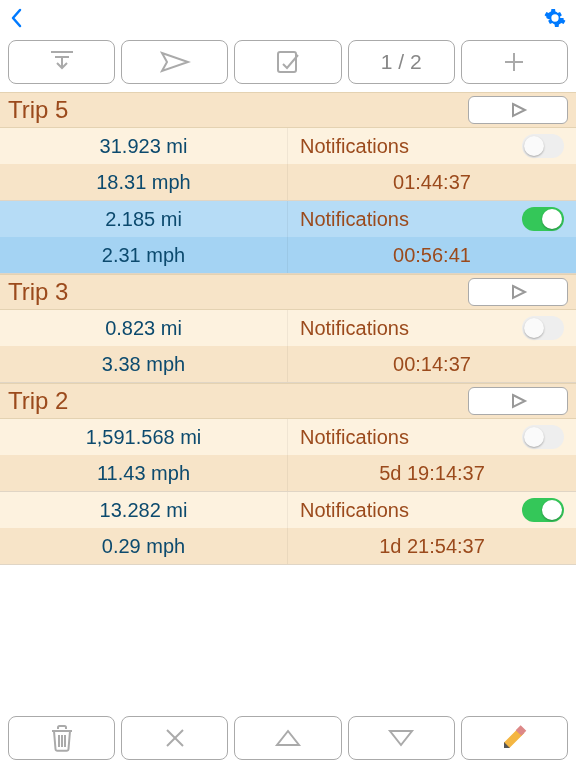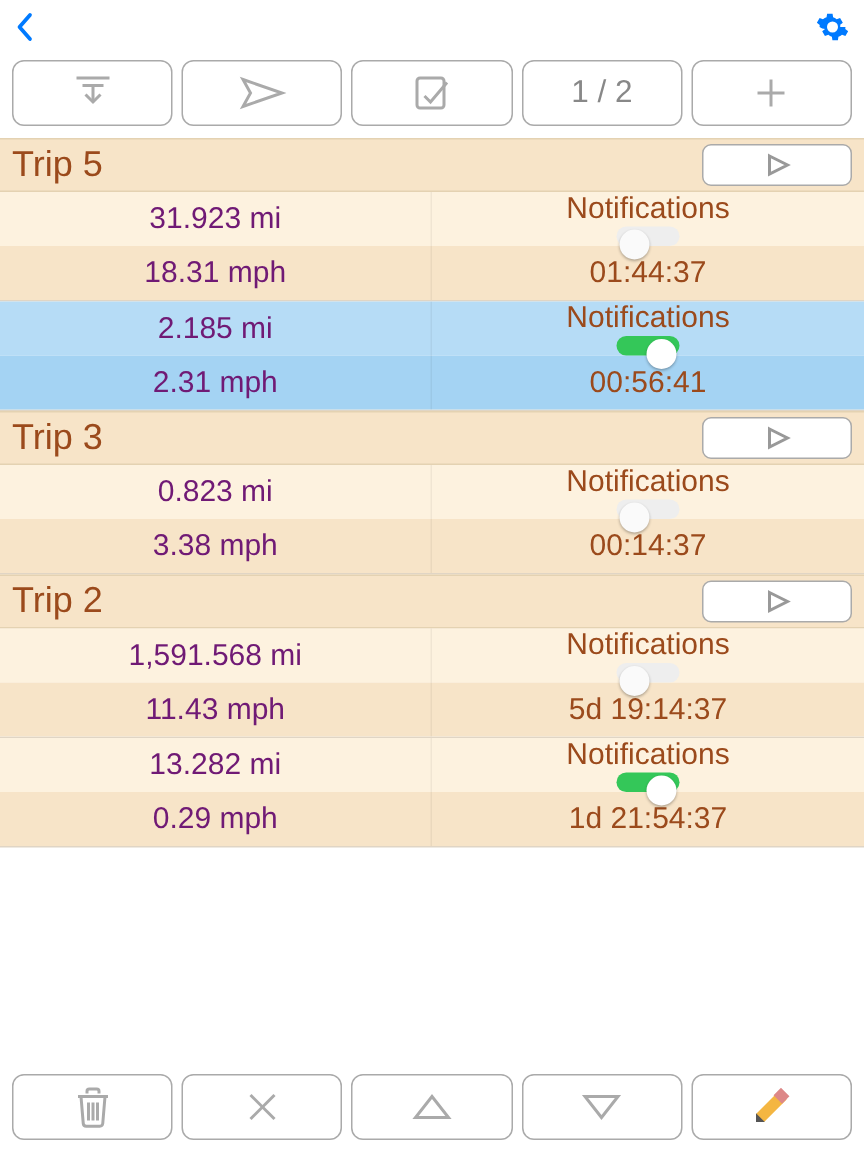--- a/index.html
+++ b/index.html
@@ -82,34 +82,33 @@
   .trip .bg2 { background: #f7e4c8; }
   .trip.selected .bg1 { background: #b6dcf6; }
   .trip.selected .bg2 { background: #a4d3f3; }
 
   .cell-left {
     width: 50%;
     display: flex;
     align-items: center;
     justify-content: center;
     font-size: 20px;
-    color: #701a75;
+    color: #0c4a6e;
     border-right: 1px solid rgba(0,0,0,0.05);
   }
   .cell-right {
     width: 50%;
     display: flex;
     align-items: center;
     font-size: 20px;
     color: #9b4a1c;
   }
   .cell-right.notif {
     justify-content: space-between;
     padding: 0 12px;
-    flex-direction: column;
   }
   .cell-right.center { justify-content: center; }
 
   .switch {
     width: 42px;
     height: 24px;
     border-radius: 12px;
     position: relative;
     background: #e0e0e0;
   }

